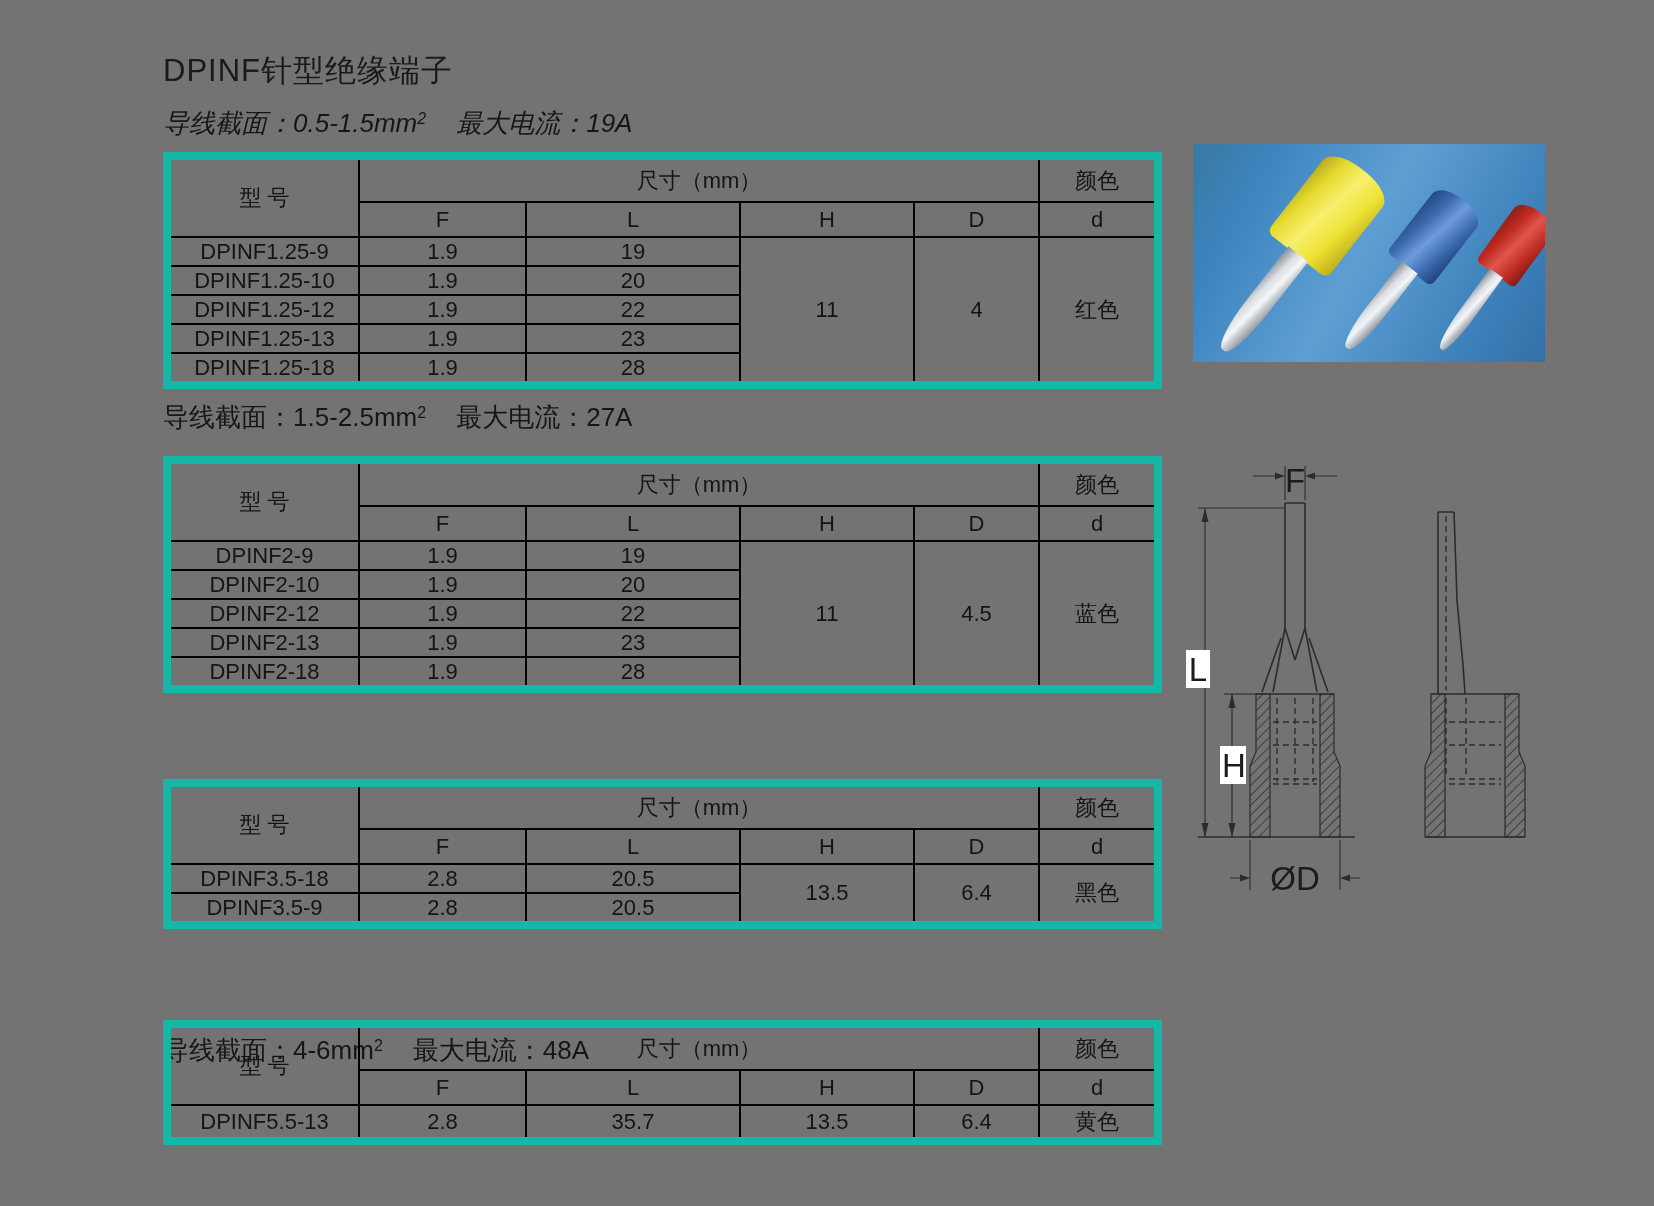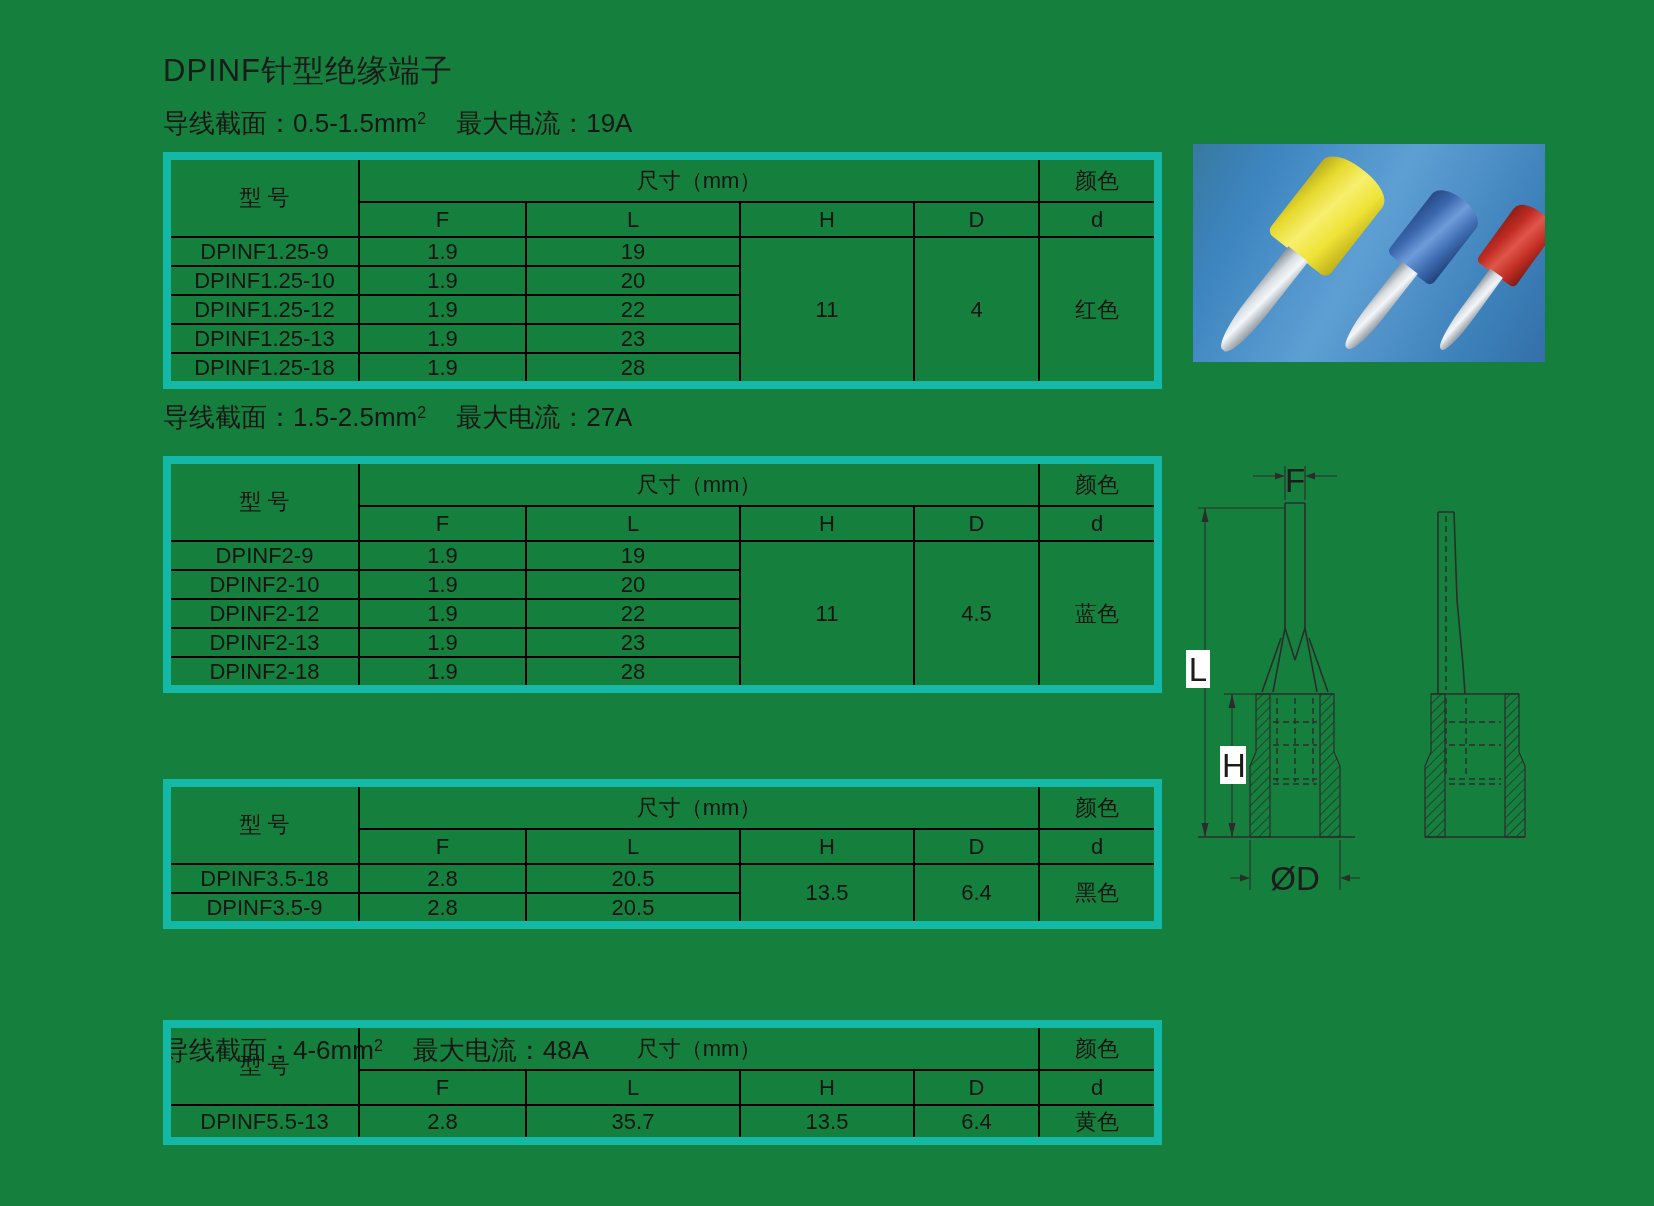--- a/index.html
+++ b/index.html
@@ -1,16 +1,16 @@
 <!DOCTYPE html>
 <html><head>
 <meta charset="utf-8">
 <style>
   html,body{margin:0;padding:0;background:#ffffff;}
-  .page{position:relative;width:1654px;height:1206px;background:#15803d;overflow:hidden;
+  .page{position:relative;width:1654px;height:1206px;background:#737373;overflow:hidden;
         font-family:"Liberation Sans",sans-serif;color:#111;}
   .title{position:absolute;left:163px;top:50px;font-size:31px;letter-spacing:1px;color:#1a1a1a;}
   .subtitle{position:absolute;left:163px;font-size:26px;color:#161616;white-space:nowrap;}
   .subtitle sup{font-size:16px;vertical-align:8px;}
   .subtitle .gap{display:inline-block;width:30px;}
   table.spec{position:absolute;left:163px;border-collapse:collapse;table-layout:fixed;
              border:8px solid #14b8a6;}
   table.spec td{border:2px solid #000;text-align:center;font-size:22px;color:#141414;
                 padding:0;overflow:hidden;white-space:nowrap;}
   td.c-model{width:187px;} td.c-f{width:165px;} td.c-l{width:212px;}
@@ -48,21 +48,21 @@
   .dimtext{font-family:"Liberation Sans",sans-serif;font-size:33px;fill:#1c1c1c;}
   .arr{fill:#2c2c2c;stroke:none;}
 </style>
 </head>
 <body>
 
 <div class="page">
 
   <h1 class="title" style="margin:0;font-weight:normal;">DPINF针型绝缘端子</h1>
 
-  <div class="subtitle" style="top:106px;"><span>导线截面：</span><span>0.5-1.5mm</span><sup>2</sup><span class="gap"></span><span>最大电流：</span><span>19A</span></div>
+  <div class="subtitle" style="top:106px;font-style:italic;"><span>导线截面：</span><span>0.5-1.5mm</span><sup>2</sup><span class="gap"></span><span>最大电流：</span><span>19A</span></div>
 
   <table class="spec" style="top:152px;">
     <tbody>
         <tr class="h1">
       <td class="c-model" rowspan="2">型  号</td>
       <td colspan="4">尺寸（mm）</td>
       <td class="c-dd">颜色</td>
     </tr>
     <tr class="h2">
       <td class="c-f">F</td>

